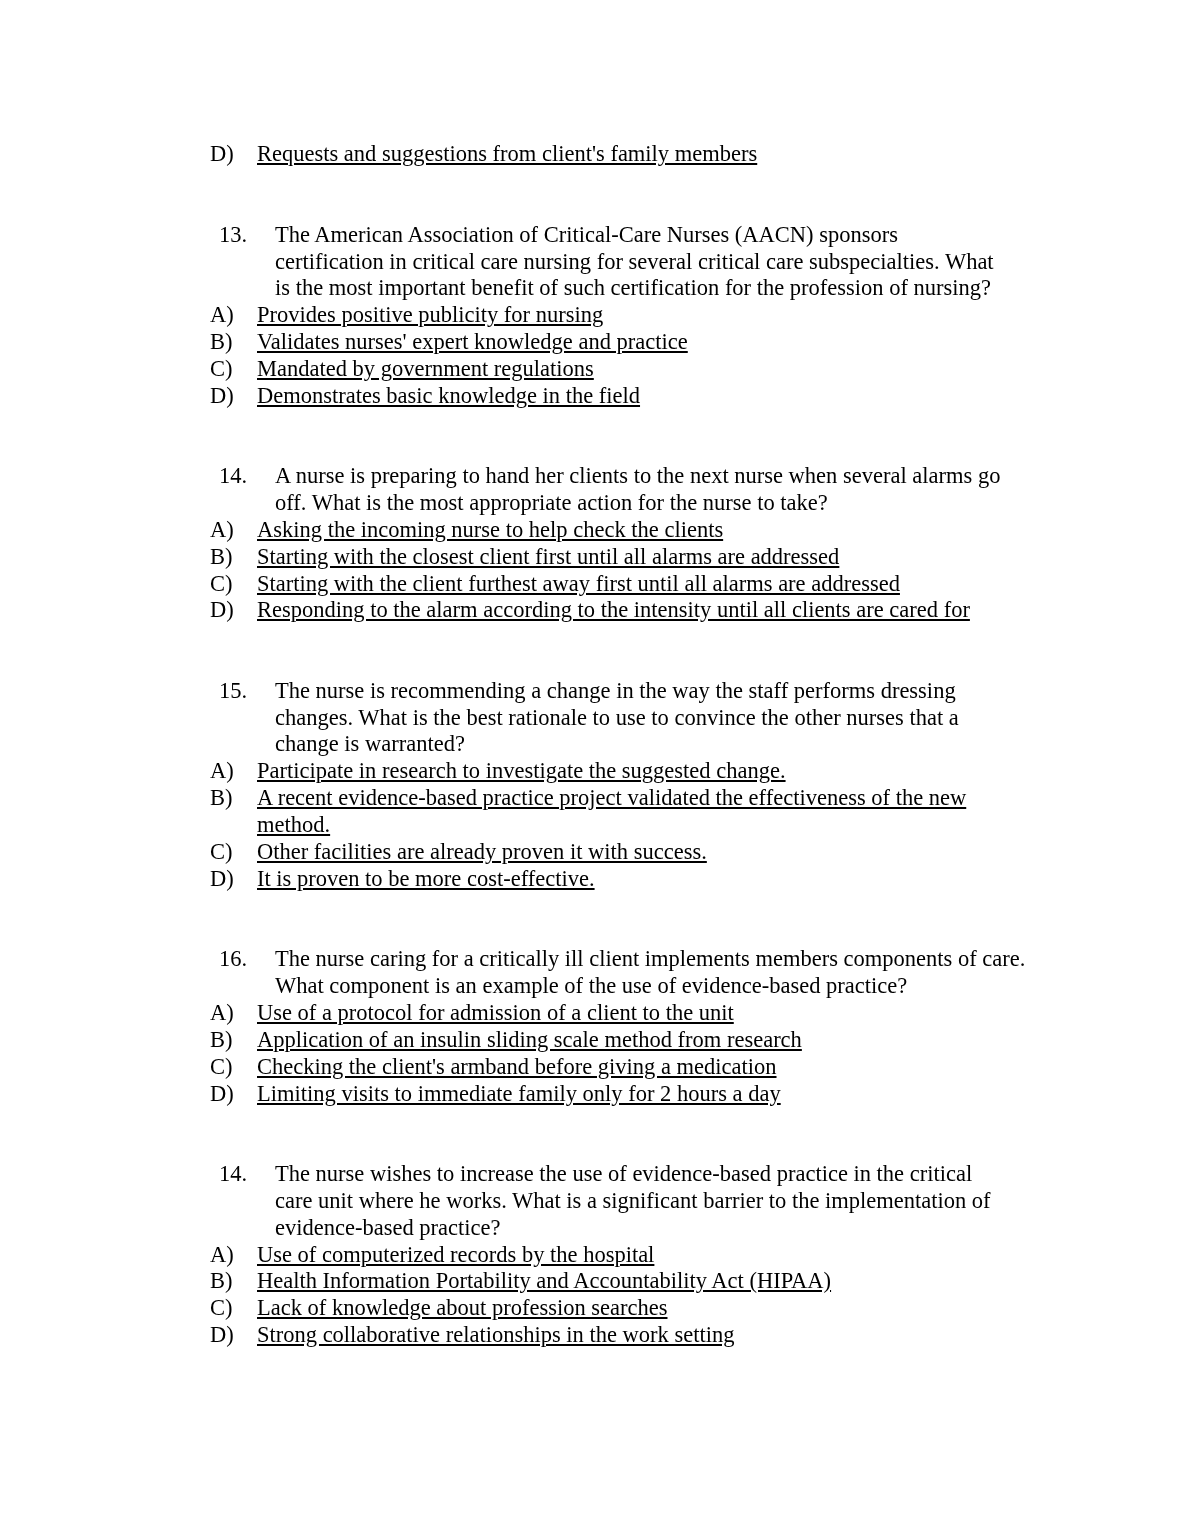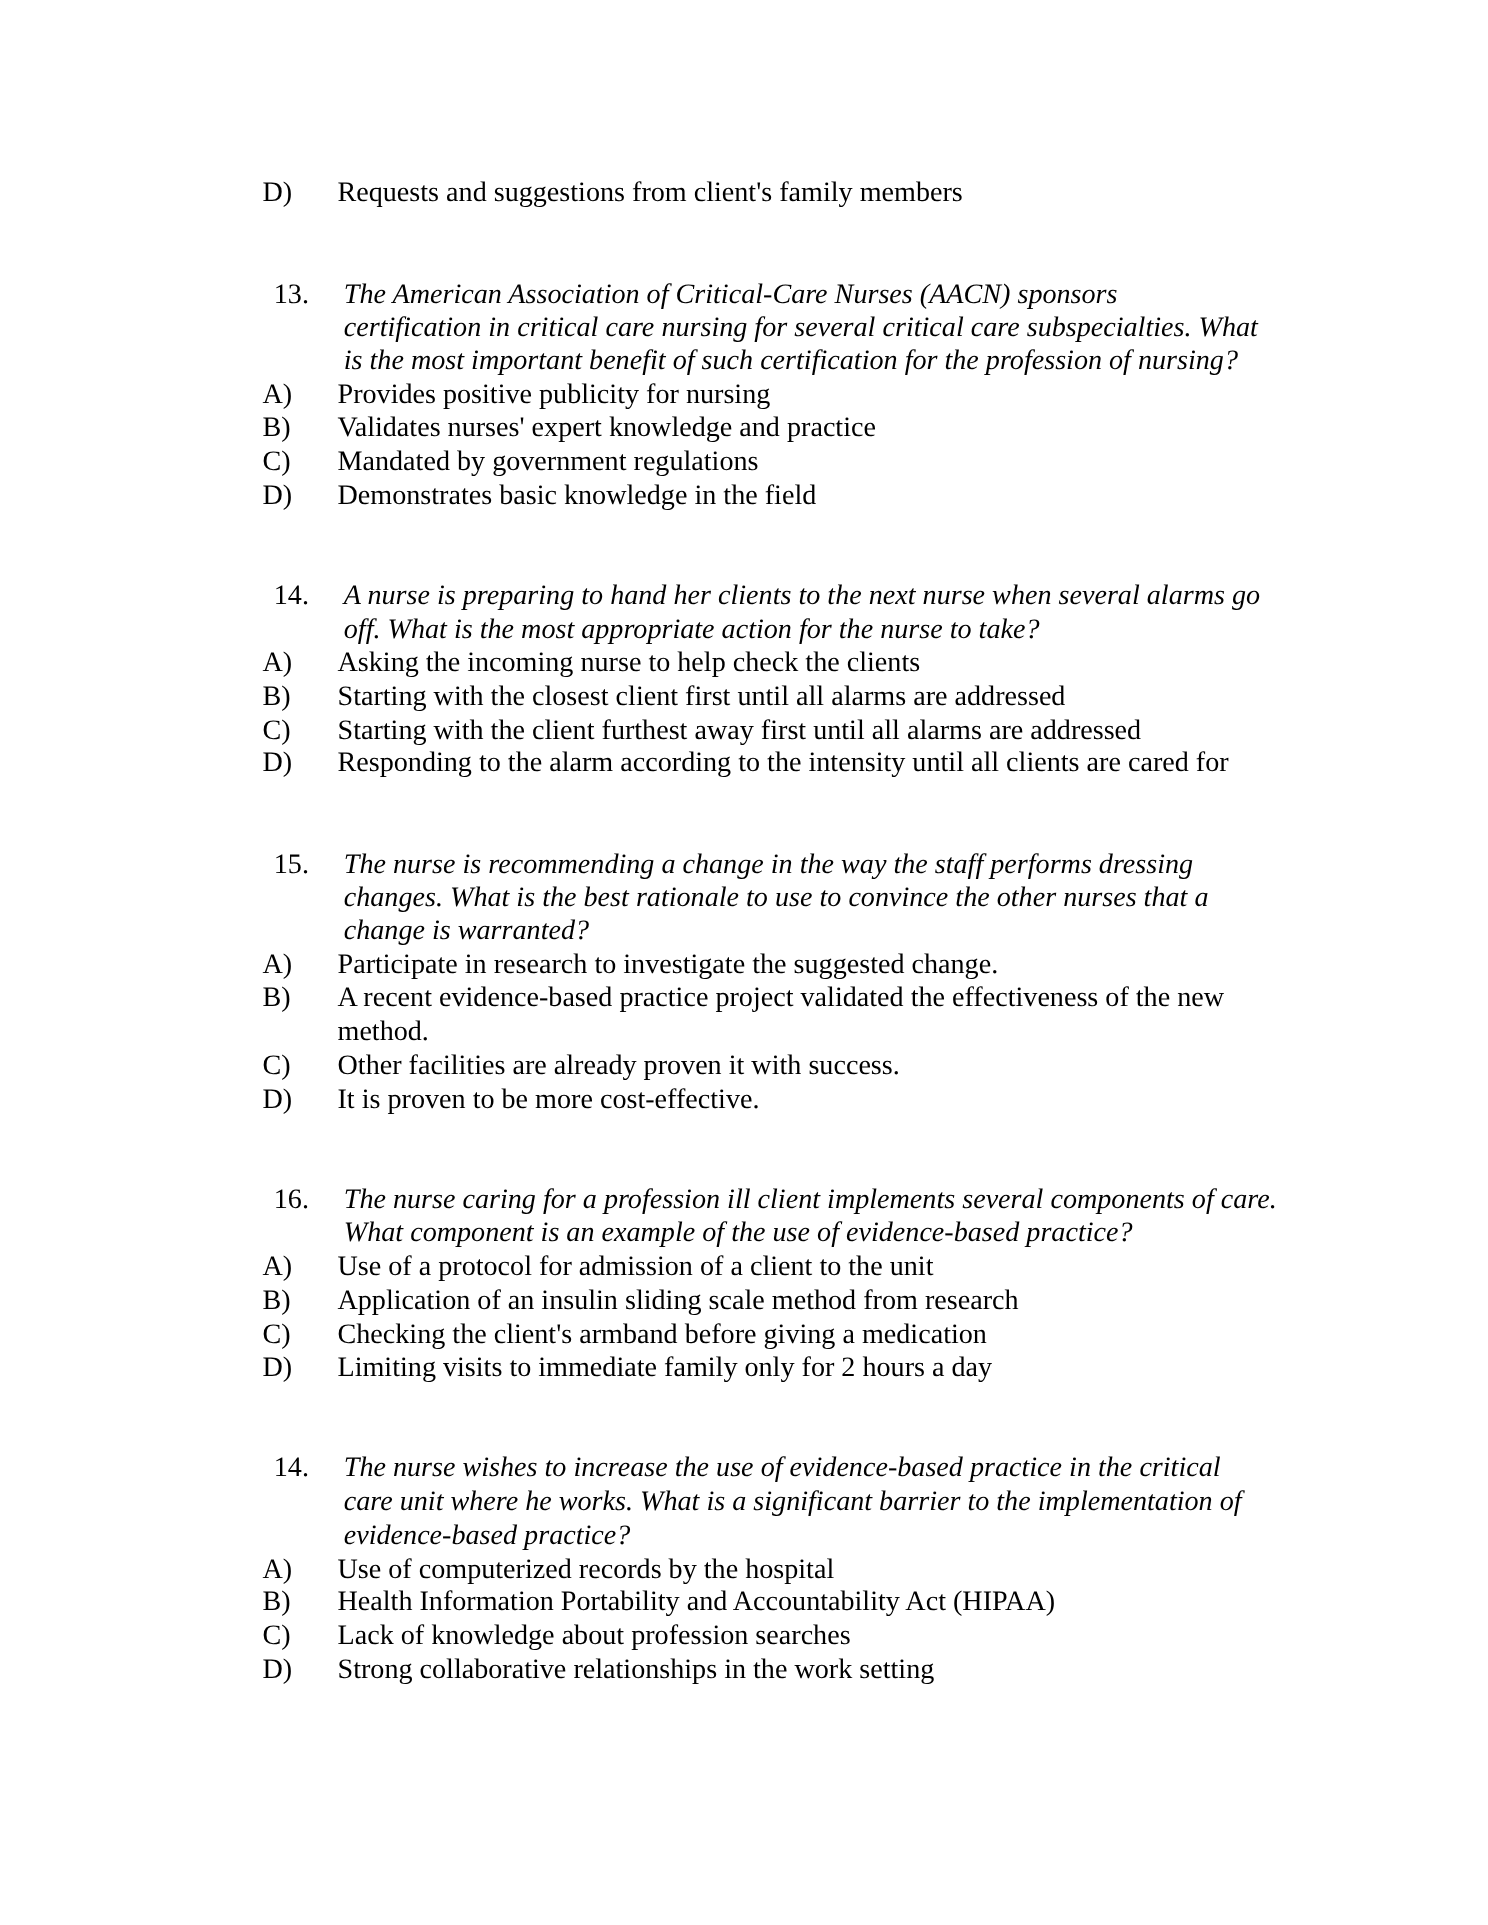--- a/index.html
+++ b/index.html
@@ -1,23 +1,23 @@
 <!DOCTYPE html>
 <html><head>
   <meta charset="utf-8">
   <style>
     html, body { margin: 0; padding: 0; background: #ffffff; }
     body { width: 1190px; height: 1540px; position: relative; overflow: hidden;
            font-family: "Liberation Serif", "DejaVu Serif", serif; color: #000; }
     .page { position: absolute; left: 0; top: 0; width: 1190px; height: 1540px; }
     .line { position: absolute; font-size: 22.5px; line-height: 27px; white-space: nowrap; }
     .opt-letter { position: absolute; left: 210px; }
-    .opt-text { position: absolute; left: 270px; }
+    .opt-text { position: absolute; left: 257px; text-decoration: underline; }
     .q-num { position: absolute; left: 219px; }
-    .q-text { position: absolute; left: 275px; font-style: italic; }
+    .q-text { position: absolute; left: 275px; }
   </style>
 </head>
 <body>
 
 <div class="page">
 
   <div class="line" style="top:140px;">
     <span class="opt-letter">D)</span>
     <span class="opt-text">Requests and suggestions from client's family members</span>
   </div>
@@ -105,21 +105,21 @@
     </div>
     <div class="line" style="top:865px;">
       <span class="opt-letter">D)</span>
       <span class="opt-text">It is proven to be more cost-effective.</span>
     </div>
   </div>
 
   <div>
     <div class="line" style="top:945px;">
       <span class="q-num">16.</span>
-      <span class="q-text">The nurse caring for a profession ill client implements several components of care.</span>
+      <span class="q-text">The nurse caring for a critically ill client implements members components of care.</span>
     </div>
     <div class="line" style="top:972px;">
         <span class="q-text">What component is an example of the use of evidence-based practice?</span>
       </div>
     <div class="line" style="top:999px;">
       <span class="opt-letter">A)</span>
       <span class="opt-text">Use of a protocol for admission of a client to the unit</span>
     </div>
     <div class="line" style="top:1026px;">
       <span class="opt-letter">B)</span>

